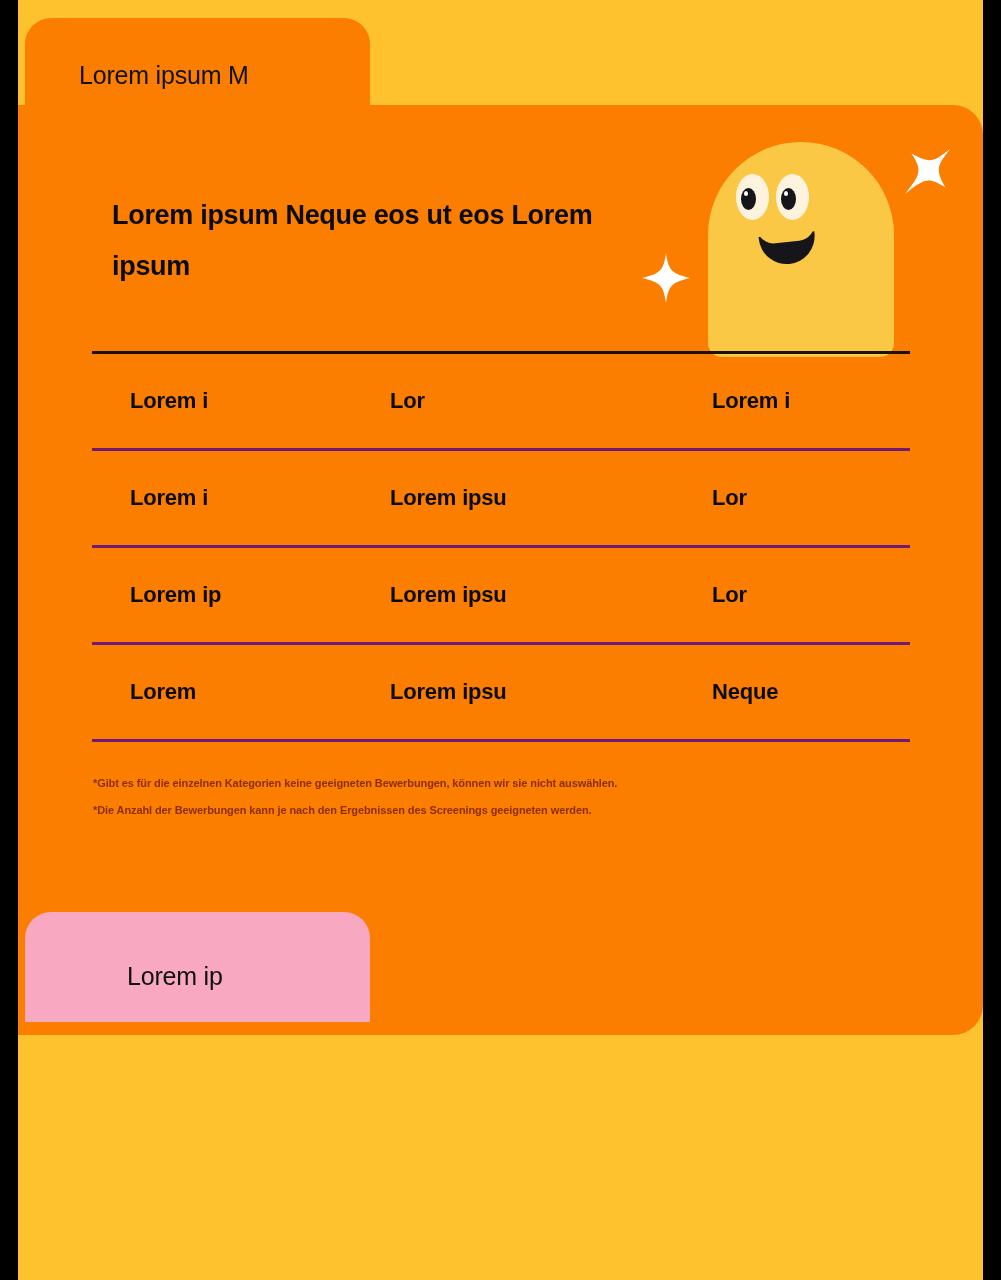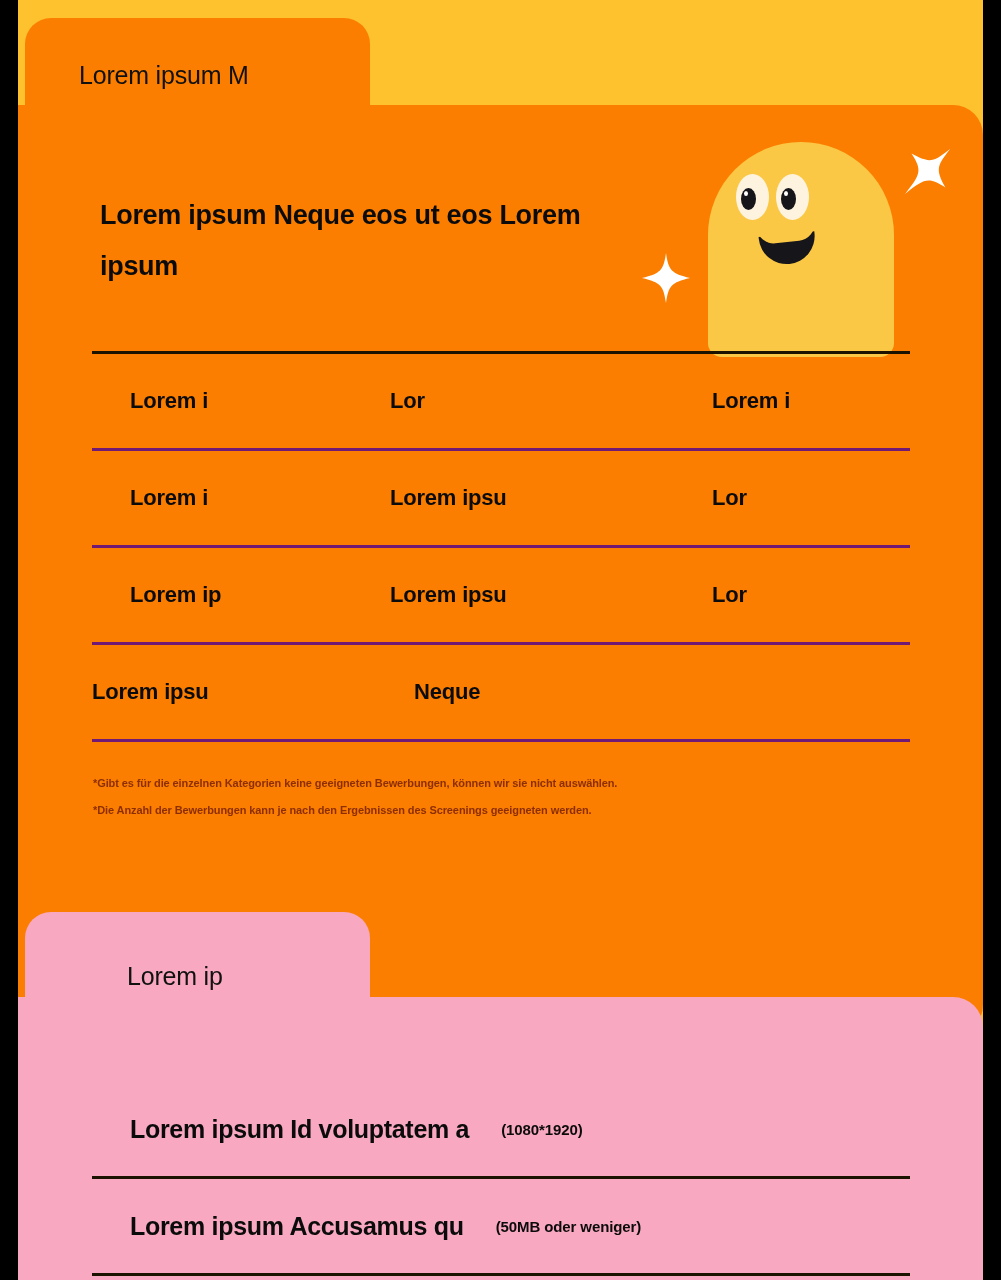--- a/index.html
+++ b/index.html
@@ -62,21 +62,21 @@
     width: 965px;
     height: 930px;
     background: #FC7E00;
     border-radius: 0 30px 30px 0;
     overflow: hidden;
   }
 
   
   .orange-heading {
     position: absolute;
-    left: 82px;
+    left: 94px;
     top: 85px;
     width: 540px;
     font-size: 27px;
     font-weight: bold;
     line-height: 51px;
     color: #0b0b0b;
     letter-spacing: -0.3px;
   }
 
   
@@ -303,41 +303,30 @@
         <div class="cell c1">Lorem i</div>
         <div class="cell c2">Lorem ipsu</div>
         <div class="cell c3">Lor</div>
       </div>
       <div class="row">
         <div class="cell c1">Lorem ip</div>
         <div class="cell c2">Lorem ipsu</div>
         <div class="cell c3">Lor</div>
       </div>
       <div class="row">
+        <div class="cell c1">Lorem</div>
         <div class="cell c2">Lorem ipsu</div>
         <div class="cell c3">Neque</div>
       </div>
     </div>
 
     <div class="footnotes">
       <div class="footnote">*Gibt es für die einzelnen Kategorien keine geeigneten Bewerbungen, können wir sie nicht auswählen.</div>
       <div class="footnote">*Die Anzahl der Bewerbungen kann je nach den Ergebnissen des Screenings geeigneten werden.</div>
     </div>
 
   </div>
 
   <div class="tab-pink"></div>
   <div class="tab-pink-label">Lorem ip</div>
 
-  <div class="card-pink">
-    <div class="ptable">
-      <div class="prow">
-        <div class="plabel">Lorem ipsum Id voluptatem a</div>
-        <div class="pnote">(1080*1920)</div>
-      </div>
-      <div class="prow">
-        <div class="plabel">Lorem ipsum Accusamus qu</div>
-        <div class="pnote">(50MB oder weniger)</div>
-      </div>
-    </div>
-  </div>
 
 </div>
 
 </body></html>

